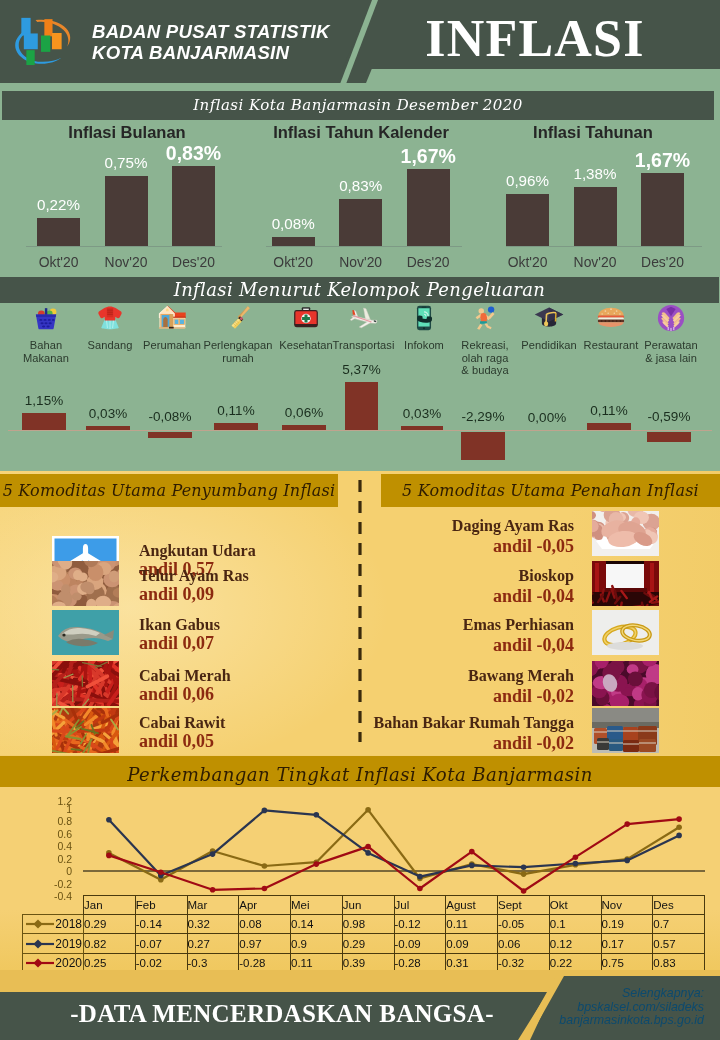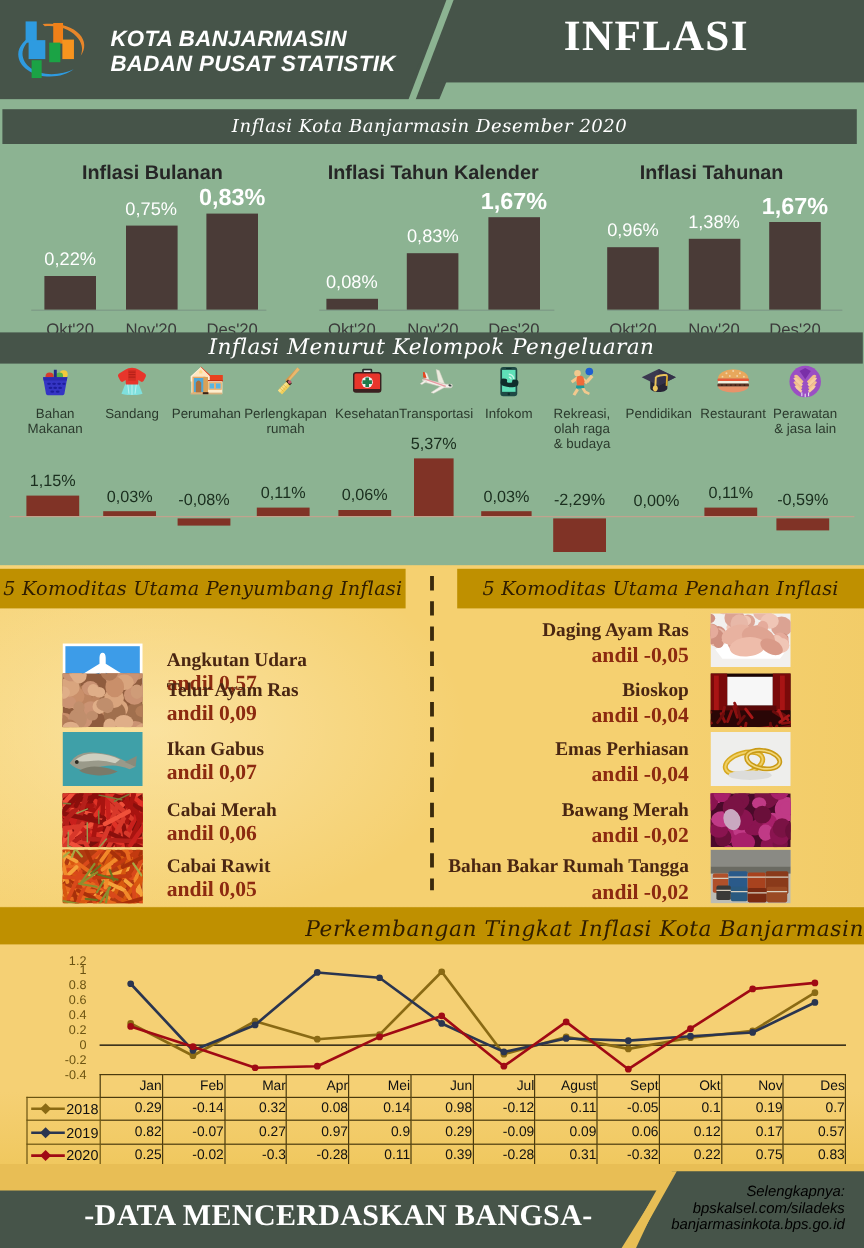--- a/index.html
+++ b/index.html
@@ -11,30 +11,30 @@
 
 #header { position:absolute; left:0; top:0; width:720px; height:92px; background:#8CB392; overflow:hidden; }
 #hdr-left { position:absolute; left:0; top:0; width:400px; height:83px; background:#465449;
   clip-path: polygon(0 0, 400px 0, 366px 83px, 0 83px); }
 #hdr-right { position:absolute; left:330px; top:0; width:390px; height:69px; background:#465449;
   clip-path: polygon(43px 0, 390px 0, 390px 69px, 12px 69px); }
 #hdr-stripe { position:absolute; left:336px; top:0; width:44px; height:84px; }
 #logo { position:absolute; left:10px; top:12px; width:65px; height:60px; }
 #org { position:absolute; left:92px; top:21px; color:#fff; font-weight:bold; font-style:italic;
   font-size:18.6px; line-height:21.4px; letter-spacing:0.25px; font-family:"Liberation Sans", sans-serif; }
-#inflasi-title { position:absolute; left:407px; top:9px; width:280px; text-align:center; color:#fff;
-  font-family:"Liberation Serif", serif; font-weight:bold; font-size:36px; letter-spacing:1.2px; }
+#inflasi-title { position:absolute; left:395px; top:9px; width:280px; text-align:center; color:#fff;
+  font-family:"Liberation Serif", serif; font-weight:bold; font-size:52px; letter-spacing:1.2px; }
 
 
 .secbar { position:absolute; background:#465449; color:#fff; text-align:center;
   font-family:"DejaVu Serif", serif; font-style:italic; font-size:17px; letter-spacing:0.2px; }
 .secbar span { display:block; }
 
 
-#sec1 { position:absolute; left:0; top:132px; width:720px; height:155px; }
+#sec1 { position:absolute; left:0; top:120px; width:720px; height:155px; }
 .minichart { position:absolute; top:0; height:155px; }
 .mc-title { position:absolute; top:3px; left:0; width:100%; text-align:center; font-size:16.5px;
   font-weight:bold; color:#262626; }
 .mc-plot { position:absolute; left:0; top:6px; width:100%; height:121px; }
 .mc-axis { position:absolute; left:26px; right:18px; bottom:0; height:1.2px; background:#7d9a85; }
 .mc-bar { position:absolute; bottom:1px; background:#4A3B37; }
 .mc-vlab { position:absolute; text-align:center; color:#fff; font-size:15.2px; font-weight:normal; }
 .mc-vlab.big { font-size:19.5px; font-weight:bold; }
 .mc-cat { position:absolute; top:134px; text-align:center; color:#3b3b3b; font-size:13.9px; }
 
@@ -67,48 +67,48 @@
 .s3name { position:absolute; font-family:"Liberation Serif", serif; font-weight:bold; font-size:16.1px;
   color:#4A2612; white-space:nowrap; }
 .s3andil { position:absolute; font-family:"Liberation Serif", serif; font-weight:bold; font-size:18px;
   color:#8C2A10; white-space:nowrap; }
 
 
 #sec4 { position:absolute; left:0; top:755px; width:720px; height:215px;
   background:linear-gradient(180deg,#F3CE6E 0%,#F5D074 6%,#F5D074 72%,#F0C85F 100%); }
 #s4bar { position:absolute; left:0; top:1px; width:720px; height:31px; background:#BF9000;
   color:#2e1c00; font-family:"DejaVu Serif", serif; font-style:italic; font-size:18.1px;
-  text-align:right; line-height:37px; letter-spacing:0.45px; }
+  text-align:center; line-height:37px; letter-spacing:0.45px; }
 .s4ytick { position:absolute; right:100%; margin-right:4px; transform:translateY(-50%);
   font-size:9px; color:#1F3864; white-space:nowrap; }
 #s4table { position:absolute; left:8px; top:138px; width:704px; }
 #s4table td, #s4table th { border:1px solid #7a6420; font-size:9.5px; text-align:center;
   height:15px; color:#1a1a1a; padding:0; }
 #s4table .ylab { width:52px; font-weight:bold; font-size:10px; }
 
 
 #footer { position:absolute; left:0; top:970px; width:720px; height:70px; overflow:hidden; }
 #foot-bg { position:absolute; left:0; top:0; width:720px; height:70px; }
 #slogan { position:absolute; left:17px; top:30px; width:530px; text-align:center; color:#fff;
   font-family:"Liberation Serif", serif; font-weight:bold; font-size:25px; letter-spacing:0.3px; }
-#contact { position:absolute; right:16px; top:17px; width:250px; text-align:right; color:#000000;
+#contact { position:absolute; right:16px; top:17px; width:250px; text-align:right; color:#0c4a6e;
   font-style:italic; font-size:12.4px; line-height:13.7px; font-family:"Liberation Sans",sans-serif; }
 
 
 #sec1bar { left:2px; top:91px; width:712px; height:29px; line-height:29px; font-size:15px; letter-spacing:0.45px; }
 #sec2bar { left:0px; top:277px; width:719px; height:26px; line-height:26px; font-size:18px; letter-spacing:0.35px; }
 
 
 #s4svg { position:absolute; left:0; top:0; }
 #s4ticks { position:absolute; left:0; top:0; width:76px; height:140px; }
 .s4ytick { position:absolute; left:0; width:72px; text-align:right; transform:translateY(-50%);
   font-size:10.5px; color:#6b5312; white-space:nowrap; font-family:"Liberation Sans",sans-serif; }
 #s4table { position:absolute; left:22px; top:140px; width:683px; border-collapse:collapse;
   table-layout:fixed; }
-#s4table td { border:1px solid #4a3a0e; font-size:11.5px; text-align:right; height:19.7px;
+#s4table td { border:1px solid #4a3a0e; font-size:11.5px; text-align:left; height:19.7px;
   color:#111; padding:0; font-family:"Liberation Sans",sans-serif; }
 #s4table tr:first-child td { height:18.6px; }
 #s4table td.ylab { width:61px; border-left:none; border-top:none; text-align:right; padding-right:1px;
   font-size:11px; white-space:nowrap; }
 #s4table tr:first-child td.ylab { border:none; background:transparent; }
 #s4table tr:not(:first-child) td.ylab { border:1px solid #6a5412; }
 .legmark { vertical-align:middle; margin-right:0px; }
 #s4table td.ylab span { vertical-align:middle; font-size:12px; color:#111; font-weight:normal; }
 #s4table td { font-weight:normal; }
 </style>
@@ -128,22 +128,22 @@
 <path d="M27.5 6.4 C41 4.7 54.2 8.4 60.6 15.4 C66 21.2 66.2 28.6 61.6 34.8 C64.2 28.8 62.8 22.4 57.6 17.2 C51 10.5 39.8 7.2 29.4 8.4 Z" fill="#E8862A"></path>
 <rect x="12.2" y="4" width="10" height="19" fill="#2E9BE0"></rect>
 <rect x="14.9" y="20.8" width="15" height="17" fill="#2E9BE0"></rect>
 <rect x="37" y="5.4" width="8.8" height="18.5" fill="#F08018"></rect>
 <rect x="45.2" y="20.3" width="10.4" height="17.5" fill="#F7941E"></rect>
 <rect x="33.4" y="23" width="10" height="17.6" fill="#1BA345"></rect>
 <rect x="17.6" y="38.8" width="9" height="16" fill="#1BA345"></rect>
 </g>
 </svg>
   <div id="org">
+    <div>BADAN PUSAT STATISTIK</div>
     <div>KOTA BANJARMASIN</div>
-    <div>BADAN PUSAT STATISTIK</div>
   </div>
   <div id="inflasi-title">INFLASI</div>
 </div>
 <div class="secbar" id="sec1bar">
       <span>Inflasi Kota Banjarmasin Desember 2020</span>
     </div>
 <div id="sec1">
 <div class="minichart" style="left:0px;width:240px;">
   <div class="mc-title" style="left:7px;">Inflasi Bulanan</div>
   <div class="mc-plot">

